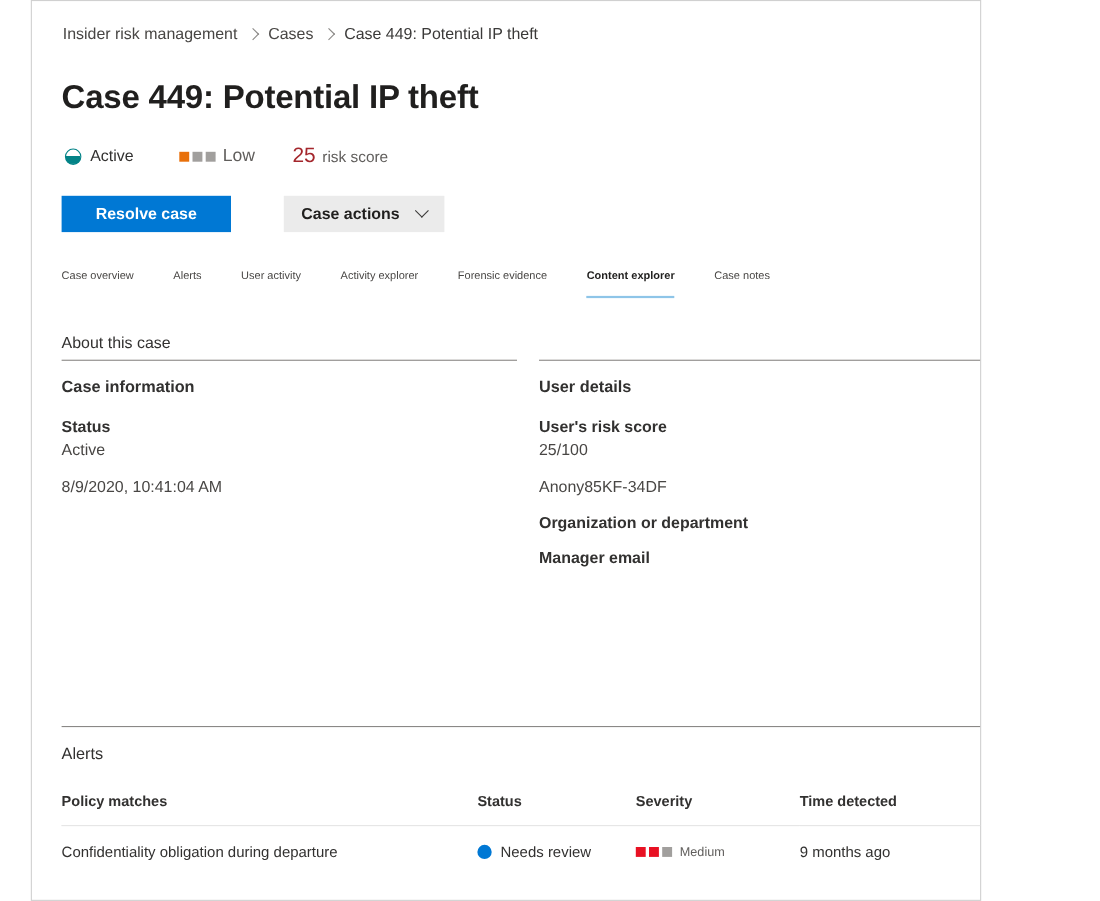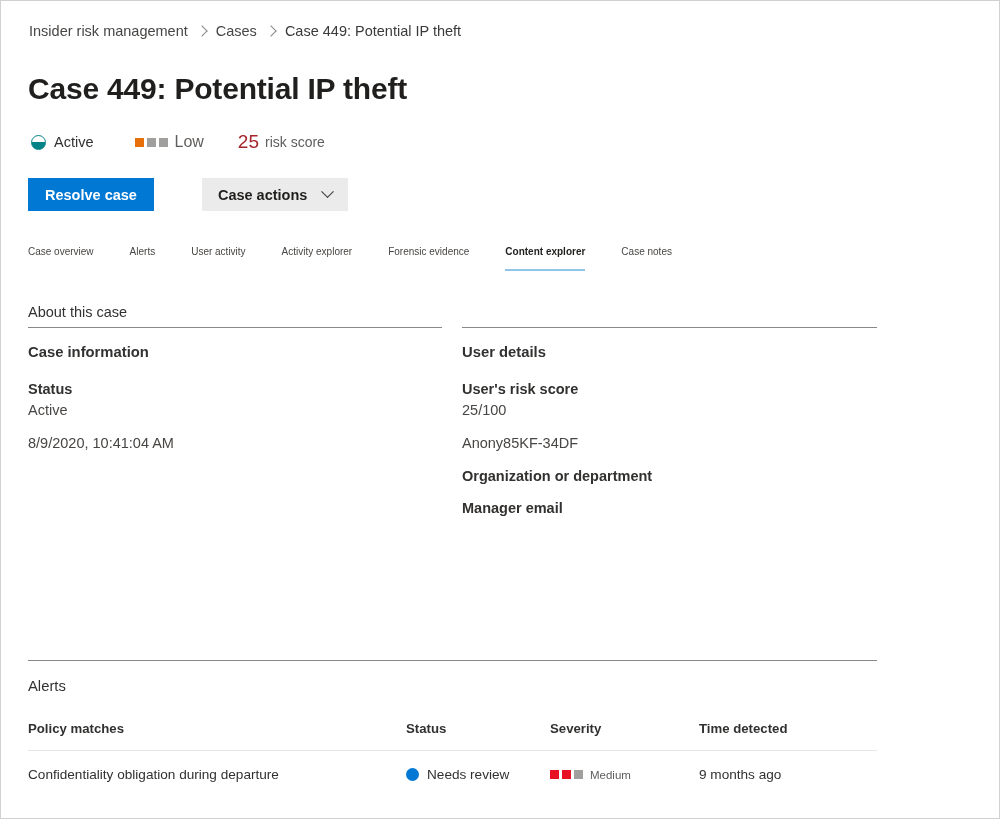--- a/index.html
+++ b/index.html
@@ -8,26 +8,27 @@
     padding: 0;
     background: #ffffff;
   }
   body {
     font-family: "Liberation Sans", "DejaVu Sans", sans-serif;
     color: #323130;
     -webkit-font-smoothing: antialiased;
   }
   #page {
     position: relative;
-    width: 1000px;
+    width: 864px;
     height: 819px;
     box-sizing: border-box;
     border: 1px solid #d0d0d0;
     background: #ffffff;
     overflow: hidden;
+    margin-left: 28px;
   }
 
   
   .breadcrumb {
     position: absolute;
     left: 28px;
     top: 20px;
     display: flex;
     align-items: center;
     font-size: 14.5px;
@@ -139,21 +140,21 @@
     border: none;
     cursor: pointer;
     line-height: 20px;
     box-sizing: border-box;
   }
   .btn-primary {
     background: #0078d4;
     color: #ffffff;
     font-weight: bold;
     height: 33px;
-    padding: 0 17px;
+    padding: 0 31px;
     margin-right: 48px;
   }
   .btn-secondary {
     background: #ebebeb;
     color: #201f1e;
     font-weight: bold;
     height: 33px;
     padding: 0 16px;
     display: flex;
     align-items: center;

